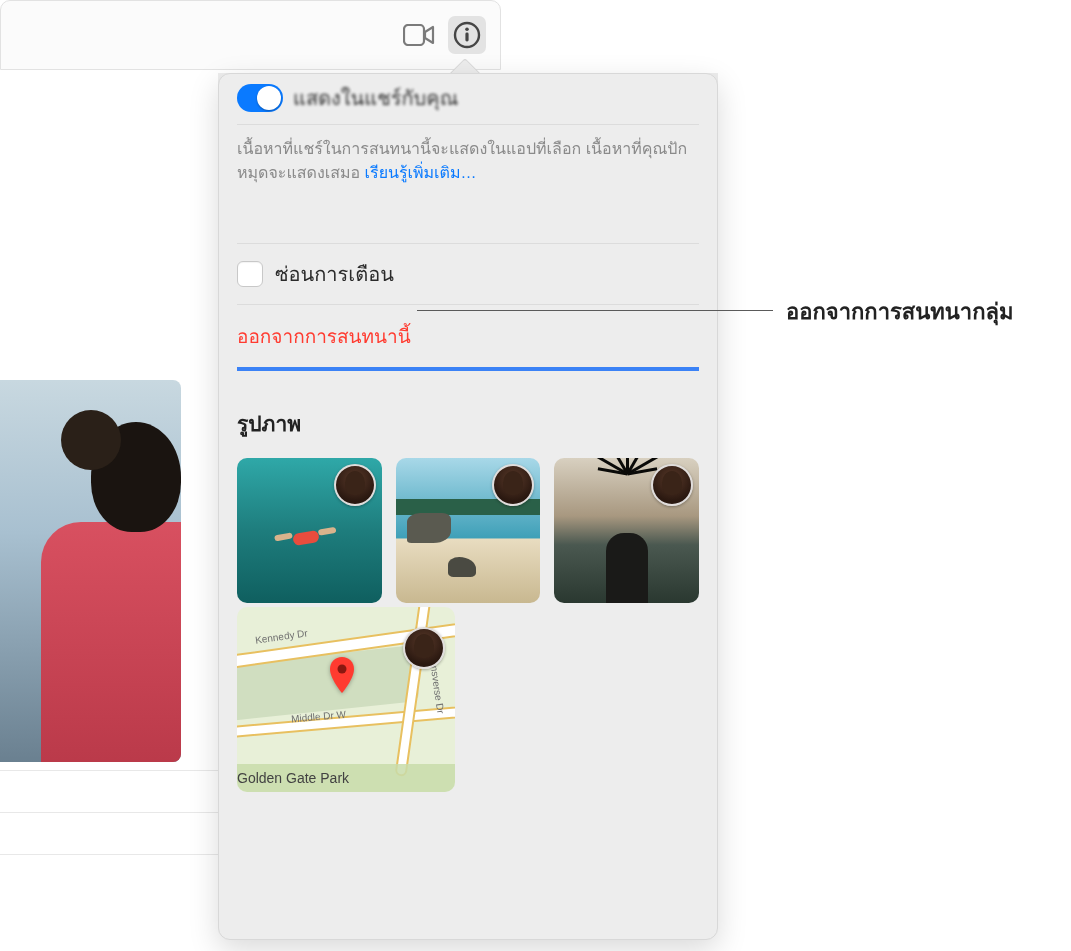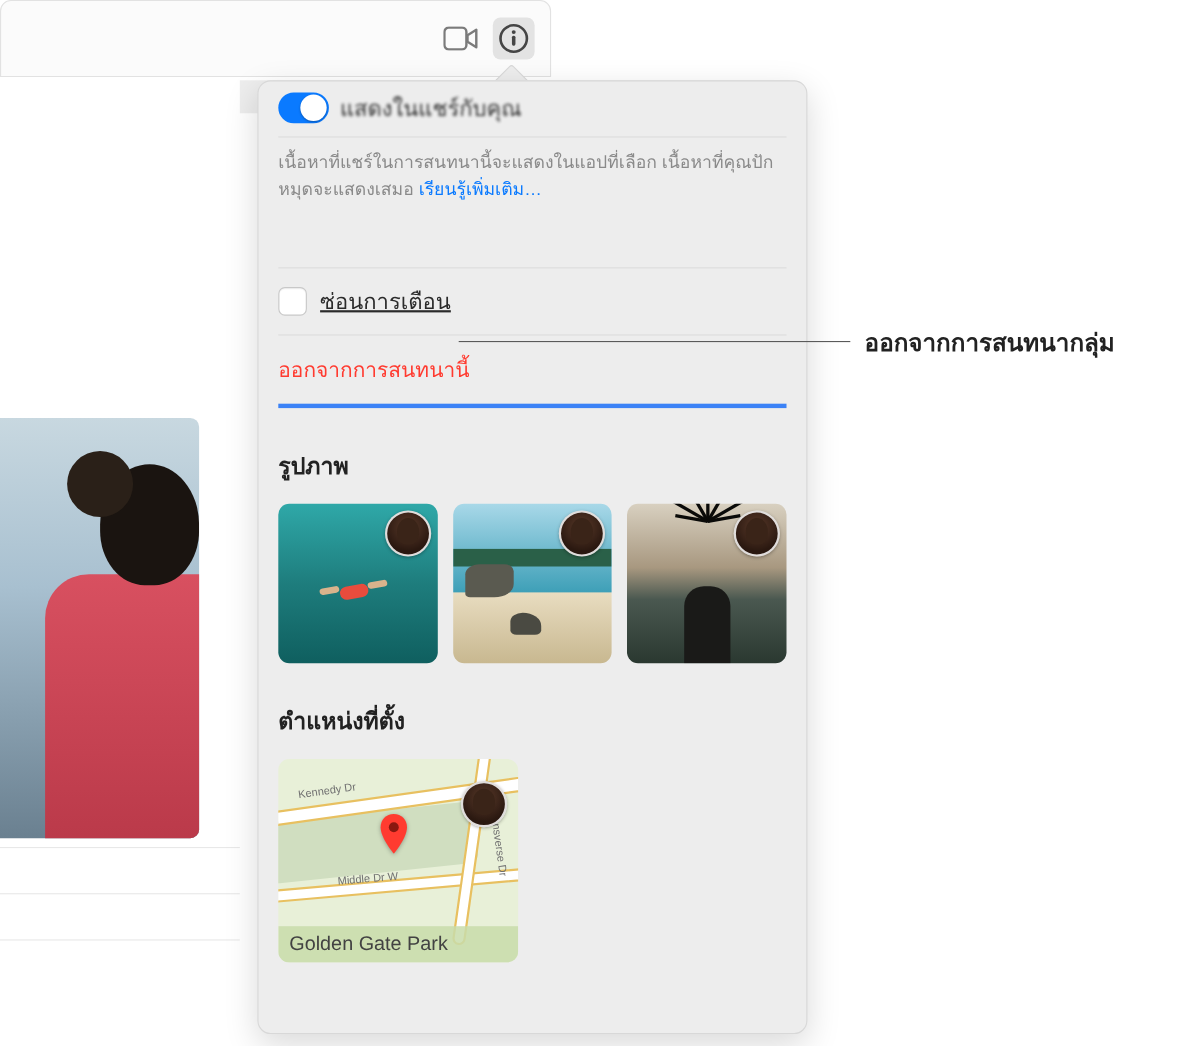--- a/index.html
+++ b/index.html
@@ -55,21 +55,21 @@
     position: absolute;
     left: 218px;
     top: 73px;
     width: 500px;
     height: 30px;
     background: #ededed;
     z-index: 2;
   }
   .popover {
     position: absolute;
-    left: 234px;
+    left: 218px;
     top: 73px;
     width: 500px;
     height: 867px;
     background: #ededed;
     border: 1px solid #d8d8d8;
     border-radius: 12px;
     box-shadow: 0 10px 30px rgba(0,0,0,0.15);
     padding: 0 18px;
     z-index: 3;
     overflow: hidden;
@@ -131,21 +131,20 @@
     width: 26px;
     height: 26px;
     border-radius: 6px;
     background: #fff;
     border: 1px solid #c8c8c8;
     box-shadow: inset 0 1px 1px rgba(0,0,0,0.05);
   }
   .hide-alerts-label {
     font-size: 20px;
     color: #2b2b2b;
-    text-decoration: underline;
   }
   .leave-row {
     padding: 16px 0;
     border-bottom: 4px solid #3b82f6;
   }
   .leave-text {
     font-size: 19px;
     color: #ff3b30;
     cursor: pointer;
   }
@@ -230,22 +229,22 @@
   .block1 { position:absolute; left:-10px; top:48px; width:190px; height:56px; background:#d0dec0; border-radius:8px; transform:rotate(-6deg);}
   .road-label { position:absolute; font-size:10px; color:#707070; white-space:nowrap;}
   .rl1{ left:18px; top:24px; transform:rotate(-8deg);}
   .rl2{ left:54px; top:104px; transform:rotate(-5deg);}
   .rl3{ left:168px; top:70px; transform:rotate(82deg);}
   .map-pin { position:absolute; left:92px; top:50px; }
   .map-pin svg { filter: drop-shadow(0 1px 2px rgba(0,0,0,0.3));}
   .map-caption {
     position:absolute; left:0; bottom:0; width:100%;
     background: rgba(200,220,170,0.85);
-    padding: 6px 10px;
-    font-size: 18px;
+    padding: 6px 0;
+    font-size: 14px;
     color:#424242;
   }
   .map-thumb .avatar-badge { top:20px; right:10px; }
 
   .bg-photo {
     position: absolute;
     left: -2px;
     top: 380px;
     width: 183px;
     height: 382px;
@@ -354,21 +353,20 @@
             <span></span>
             <span></span>
             <span></span>
             <span></span>
           </div>
       </div>
       <div class="avatar-badge"></div>
     </div>
   </div>
 
-  <div class="section-title">ตำแหน่งที่ตั้ง</div>
 
   <div class="map-thumb">
     <div class="block1"></div>
     <div class="road1"></div>
     <div class="road2"></div>
     <div class="road3"></div>
     <div class="road-label rl1">Kennedy Dr</div>
     <div class="road-label rl2">Middle Dr W</div>
     <div class="road-label rl3">Transverse Dr</div>
     <div class="map-pin">

